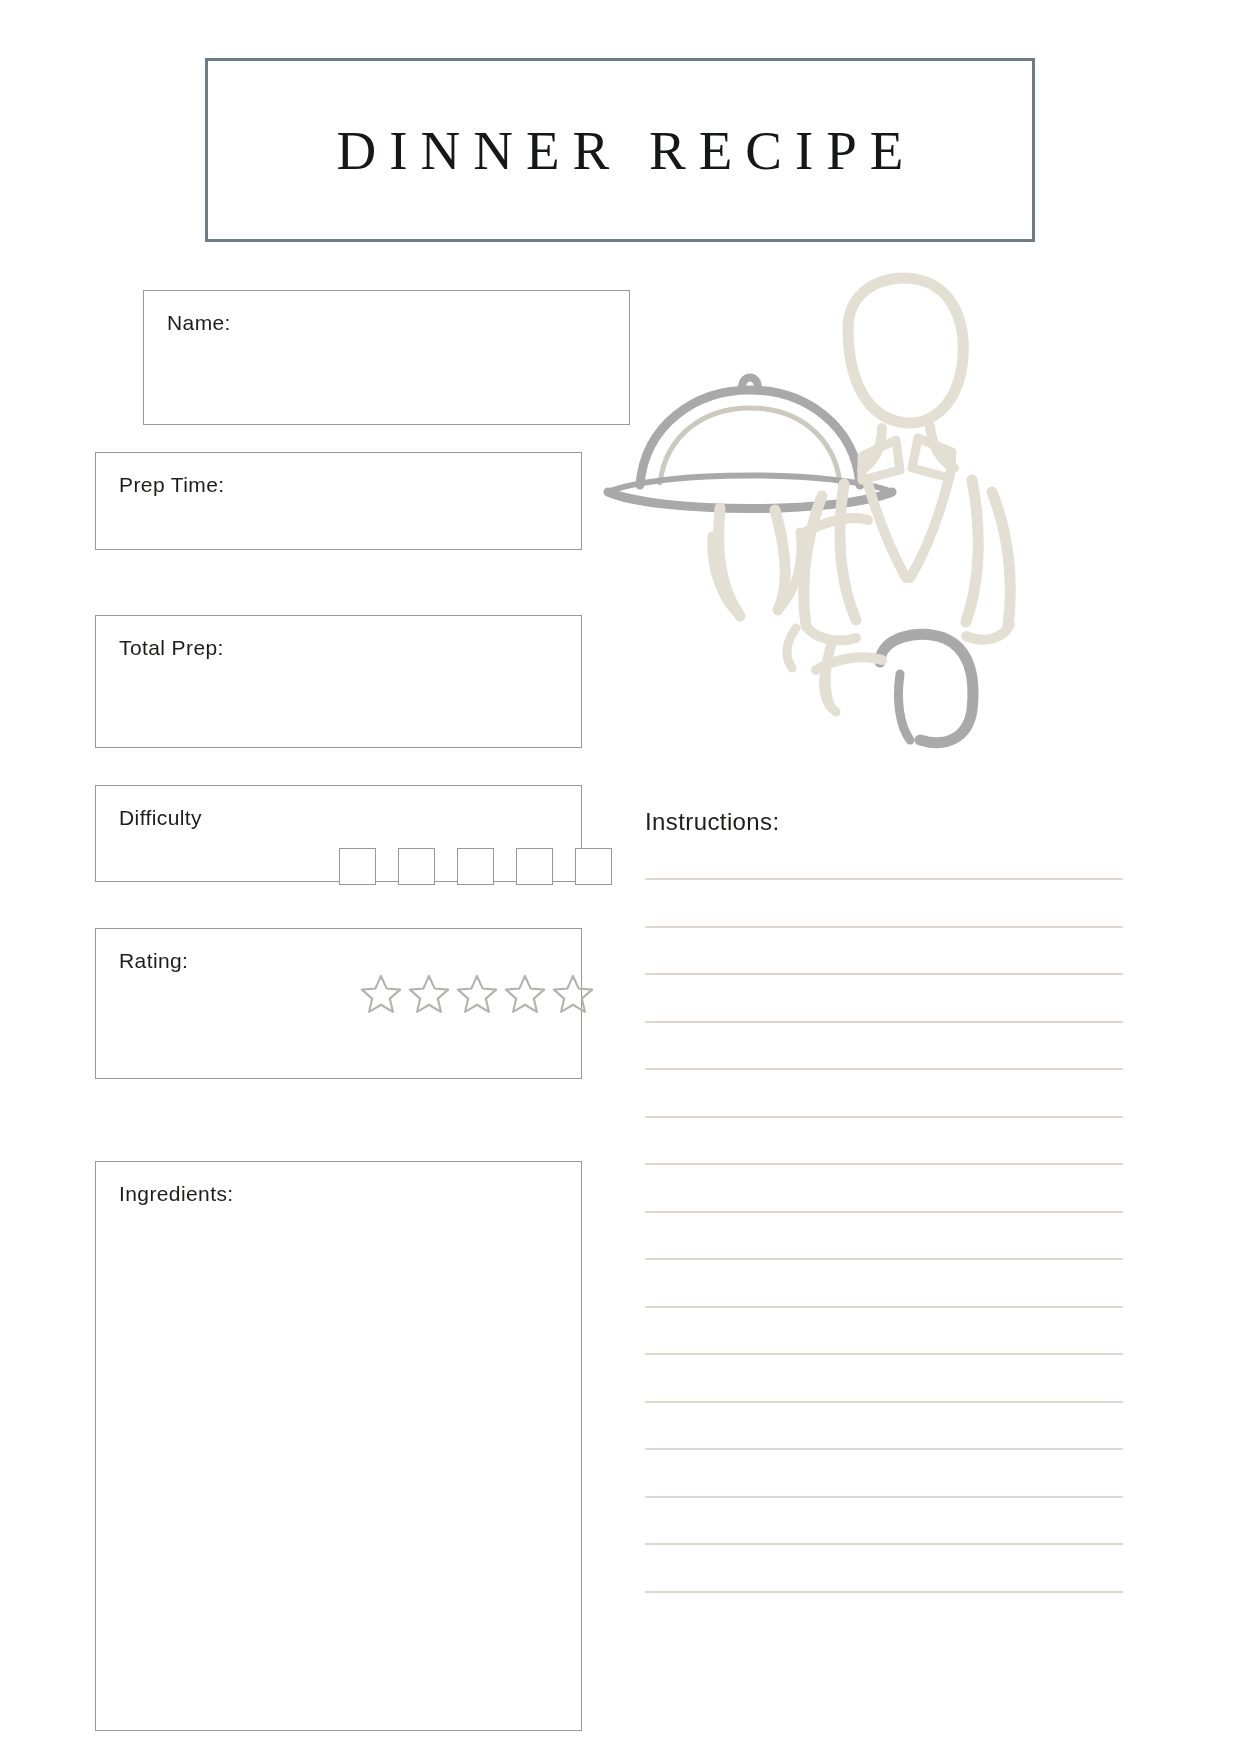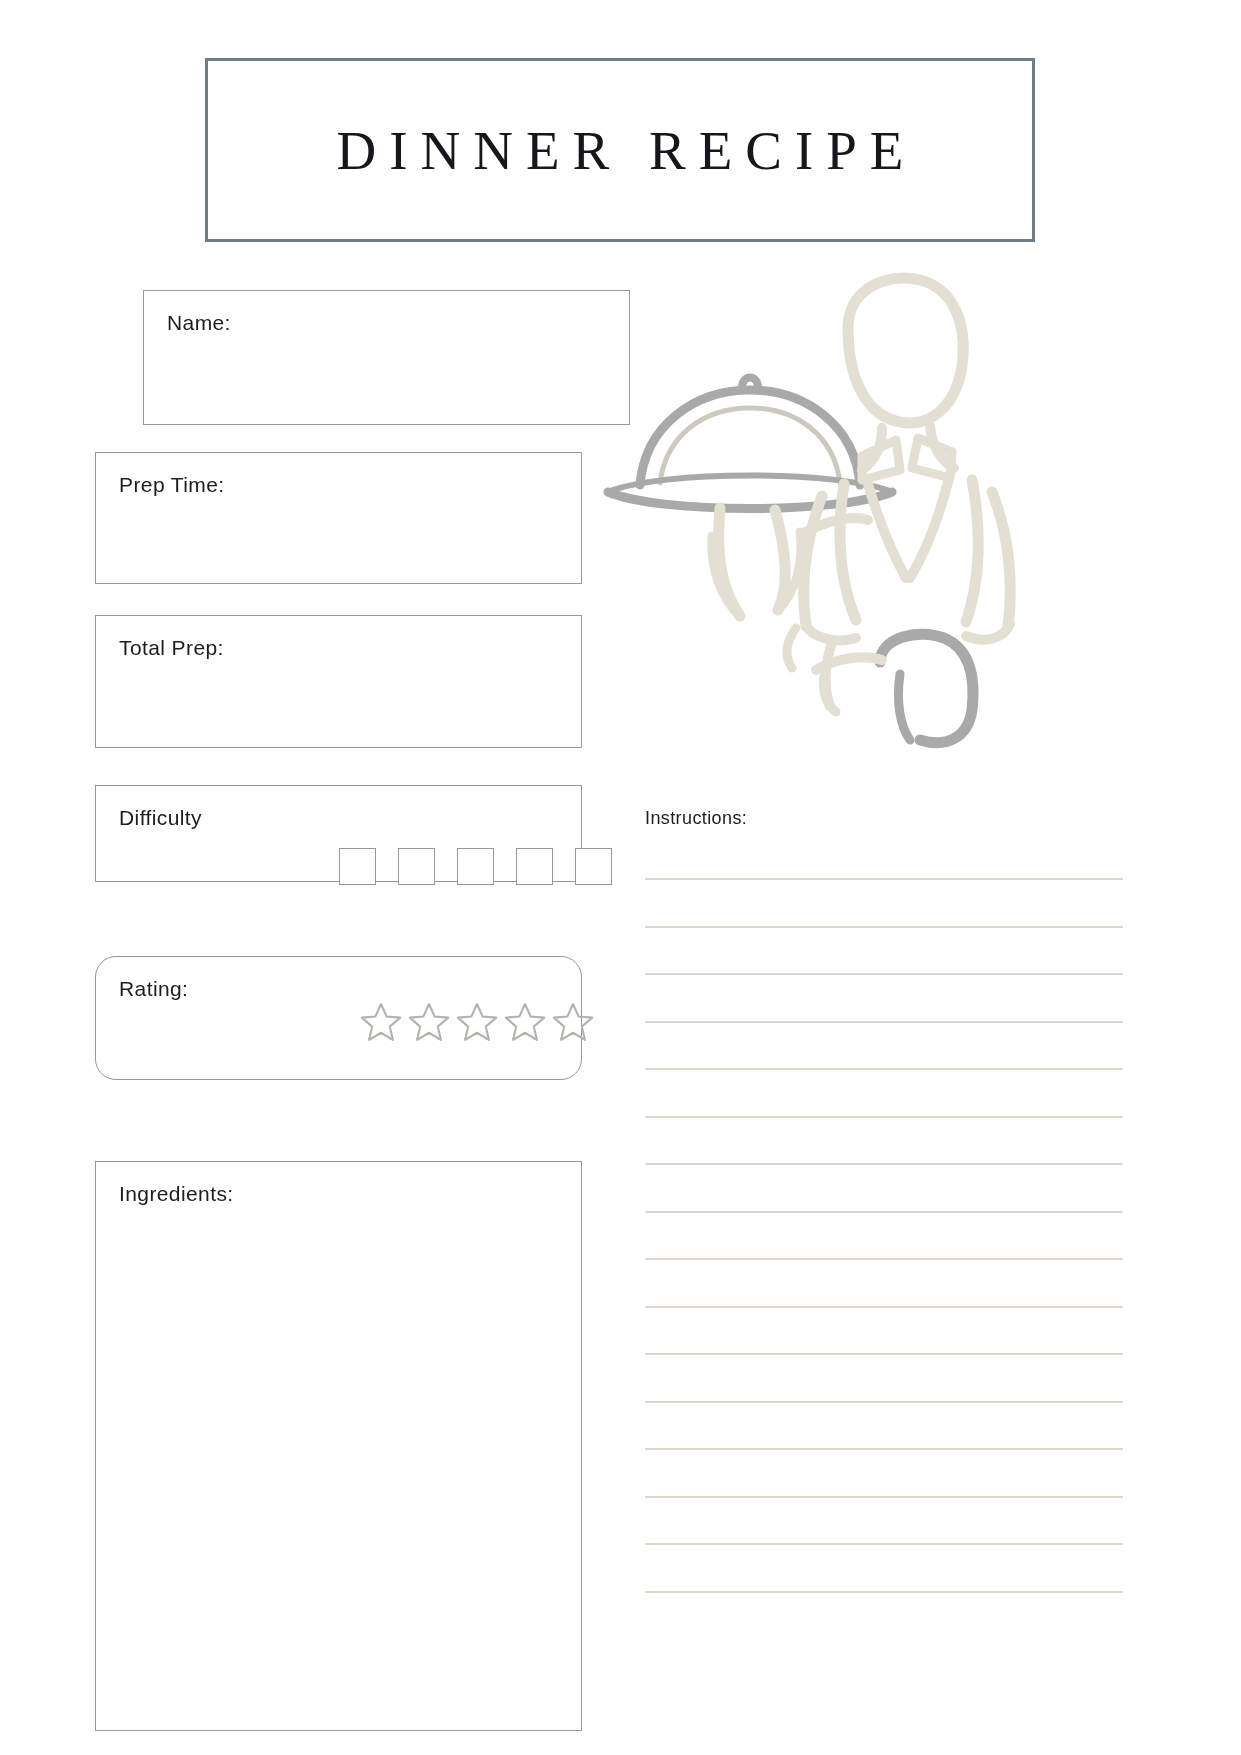--- a/index.html
+++ b/index.html
@@ -58,24 +58,24 @@
   .field-label {
     position: absolute;
     left: 23px;
     top: 20px;
     font-size: 21px;
     color: #1d1d1b;
     letter-spacing: 0.4px;
   }
 
   #box-name      { top: 290px;  height: 135px; margin-left: 48px; }
-  #box-prep      { top: 452px;  height: 132px; }
+  #box-prep      { top: 452px;  height: 98px; }
   #box-total     { top: 615px;  height: 133px; }
   #box-difficulty{ top: 785px;  height: 97px; }
-  #box-rating    { top: 956px;  height: 124px; border-radius: 21px; }
+  #box-rating    { top: 928px;  height: 151px; }
   #box-ingredients{ top: 1161px; height: 570px; }
 
   
   .squares {
     position: absolute;
     left: 243px;
     top: 62px;
     display: flex;
     gap: 22px;
   }
@@ -104,21 +104,21 @@
     top: 270px;
     width: 500px;
     height: 510px;
   }
 
   
   .instructions-label {
     position: absolute;
     left: 645px;
     top: 808px;
-    font-size: 18px;
+    font-size: 24px;
     color: #1d1d1b;
     letter-spacing: 0.4px;
   }
   .lines {
     position: absolute;
     left: 645px;
     top: 878px;
     width: 478px;
   }
   .line {

